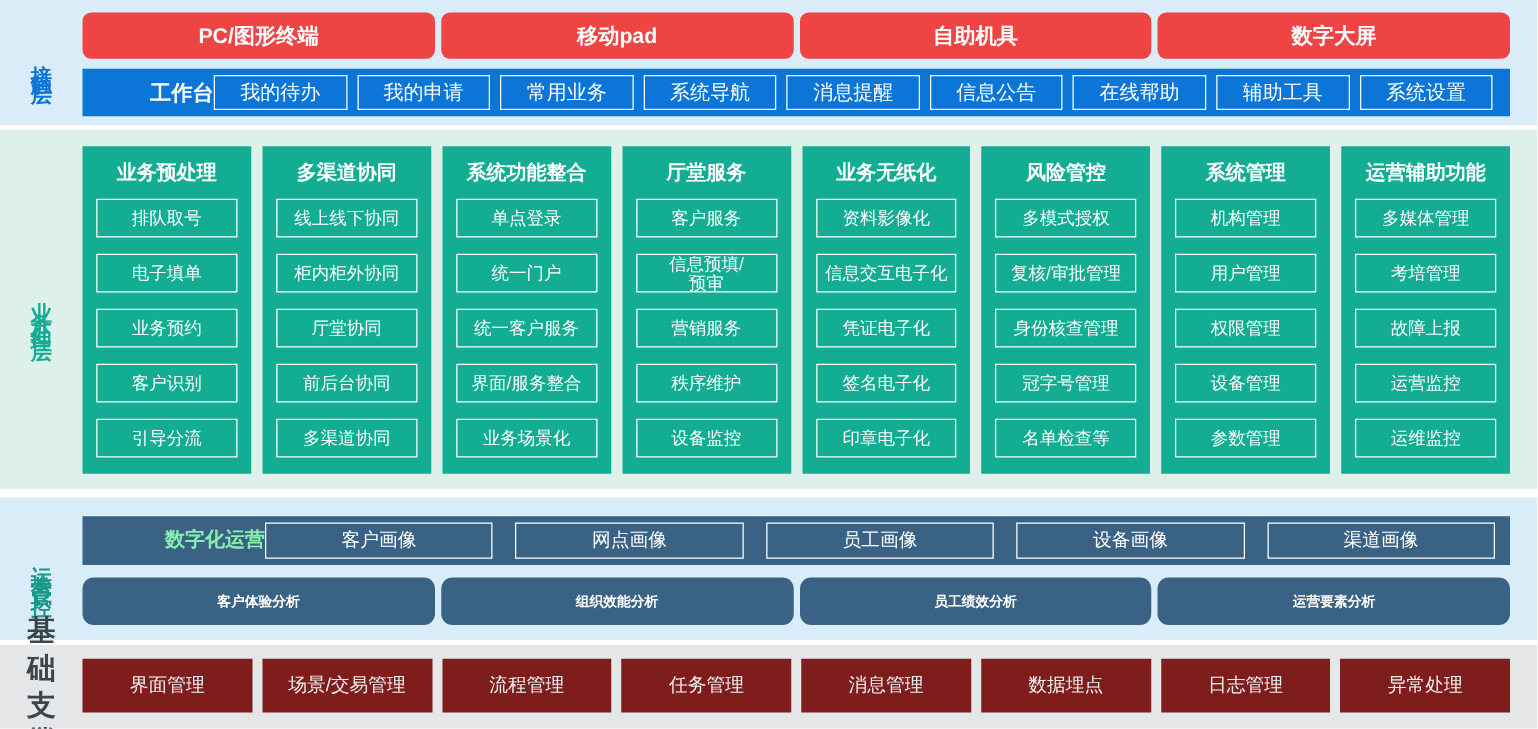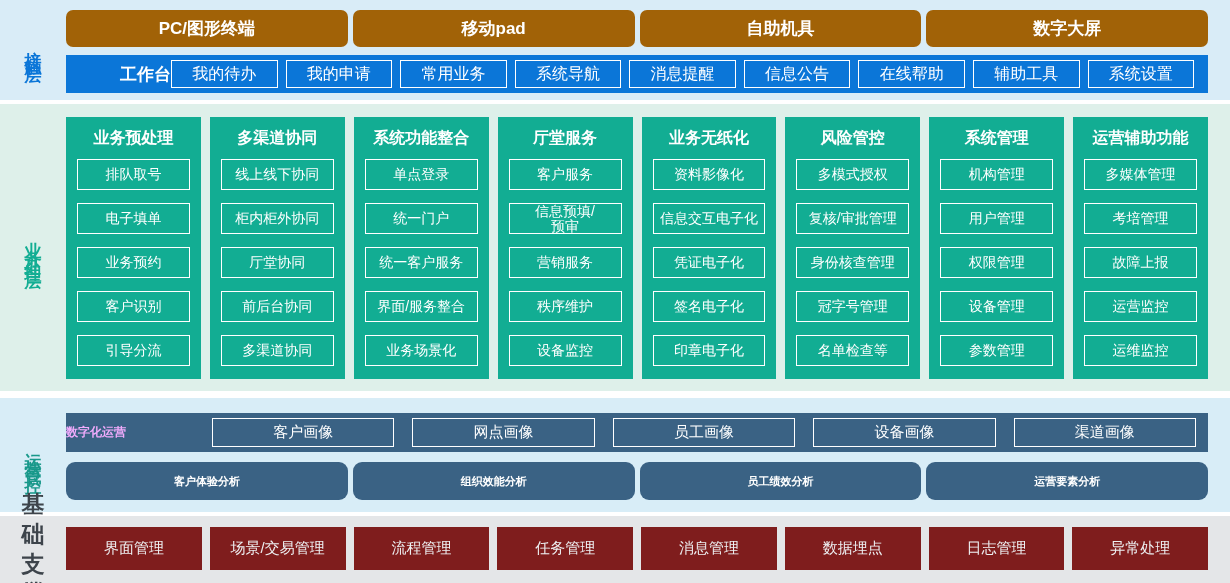--- a/index.html
+++ b/index.html
@@ -27,21 +27,21 @@
   .h-label {
     font-weight:bold; font-size:23px; color:#3d444b;
     width:38px; word-break:break-all; line-height:1.3; text-align:center;
   }
 
   .content { flex:1; padding-right:22px; min-width:0; }
 
   
   .term-row { display:flex; gap:5px; margin-top:10px; height:37px; }
   .term-btn {
-    flex:1; background:#a16207; border-radius:7px; color:#fff;
+    flex:1; background:#ef4444; border-radius:7px; color:#fff;
     font-weight:bold; font-size:17px;
     display:flex; align-items:center; justify-content:center; cursor:pointer;
   }
   .wb-bar { margin-top:8px; height:38px; background:#0b76d8; display:flex; align-items:center; padding-right:10px; }
   .wb-label { width:105px; flex-shrink:0; text-align:right; color:#fff; font-weight:bold; font-size:17px; }
   .wb-btn {
     flex:1; height:28px; border:1px solid #fff; color:#fff; font-size:16px;
     display:flex; align-items:center; justify-content:center; margin-right:8px; cursor:pointer;
   }
   .wb-btn:last-child { margin-right:4px; }
@@ -54,21 +54,21 @@
     color:#fff; font-weight:bold; font-size:16px;
   }
   .g-btn {
     height:31px; margin:0 11px 13px 11px; border:1px solid #fff; color:#fff;
     font-size:14px; line-height:1.05; text-align:center; white-space:pre-line;
     display:flex; align-items:center; justify-content:center; cursor:pointer;
   }
 
   
   .digi-bar { margin-top:15px; height:39px; background:#3a6284; display:flex; align-items:center; }
-  .digi-label { width:146px; flex-shrink:0; text-align:left; color:#f0abfc; font-weight:bold; font-size:12px; }
+  .digi-label { width:146px; flex-shrink:0; text-align:right; color:#86efac; font-weight:bold; font-size:16px; }
   .digi-btn {
     flex:1; height:29px; border:1px solid #fff; color:#fff; font-size:15px;
     display:flex; align-items:center; justify-content:center; margin-right:18px; cursor:pointer;
   }
   .digi-btn:last-child { margin-right:12px; }
   .ana-row { margin-top:10px; display:flex; gap:5px; height:38px; }
   .ana-btn {
     flex:1; background:#3a6284; border-radius:9px; color:#fff;
     font-weight:bold; font-size:11px;
     display:flex; align-items:center; justify-content:center; cursor:pointer;

